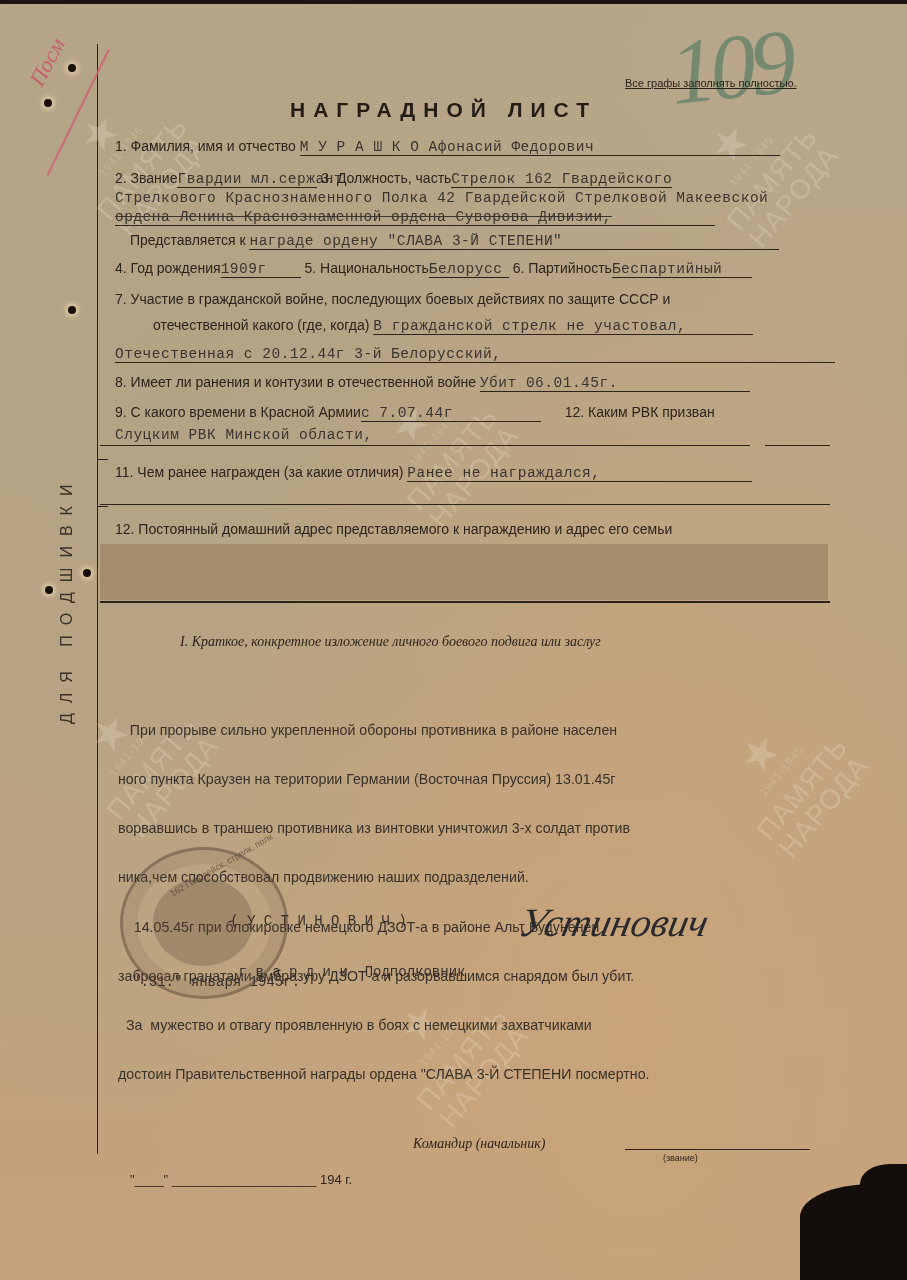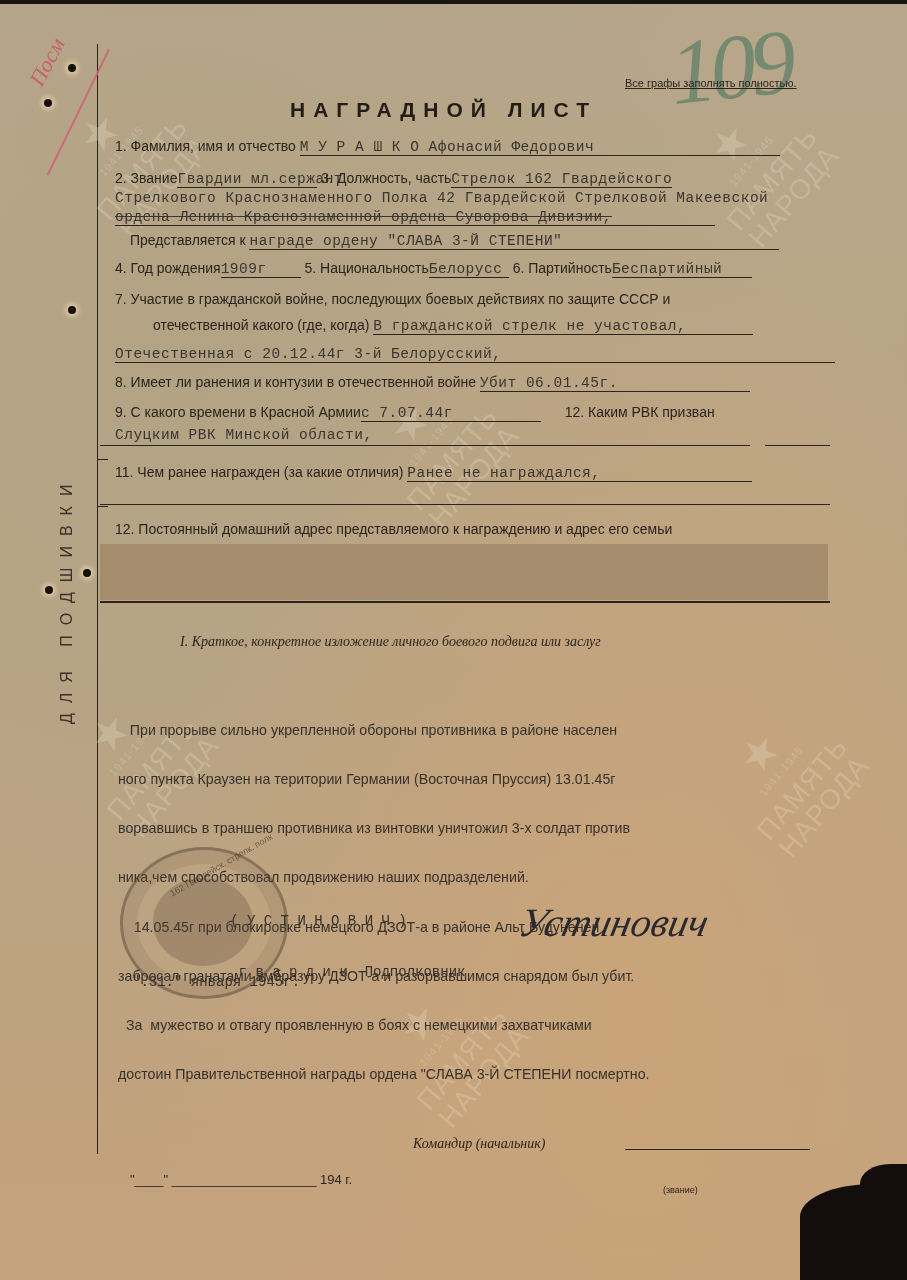--- a/index.html
+++ b/index.html
@@ -74,21 +74,21 @@
     background:rgba(90,70,55,.28);
   }
   .stamp-text {
     position:absolute; left:40px; top:10px; font-family:"Liberation Sans", sans-serif; font-size:9px;
     color:rgba(60,45,35,.6); transform:rotate(-30deg);
   }
   .cmd-label {
     position:absolute; left:413px; top:1132px; font-family:"Liberation Serif", serif; font-style:italic; font-size:14px; color:#2b241c;
   }
   .rank-line { position:absolute; left:625px; top:1145px; width:185px; height:1px; background:#2b241c; }
-  .rank-caption { position:absolute; left:663px; top:1149px; font-family:"Liberation Sans", sans-serif; font-size:9px; color:#2b241c;margin-top:32px; }
+  .rank-caption { position:absolute; left:663px; top:1149px; font-family:"Liberation Sans", sans-serif; font-size:9px; color:#2b241c; }
   .date-line { position:absolute; left:130px; top:1168px; font-family:"Liberation Sans", sans-serif; font-size:13px; color:#2b241c; }
   .torn {
     position:absolute; left:800px; top:1180px; width:120px; height:110px; background:#130d0b;
     border-radius:60% 0 0 0 / 30% 0 0 0;
   }
   .torn2 { position:absolute; left:860px; top:1160px; width:60px; height:40px; background:#130d0b; border-radius:50% 0 0 0; }
   .wm {
     position:absolute; font-family:"Liberation Sans", sans-serif; color:rgba(235,225,205,.28);
     transform:rotate(-50deg); font-size:28px; line-height:28px; letter-spacing:1px; text-align:center; pointer-events:none;
   }

